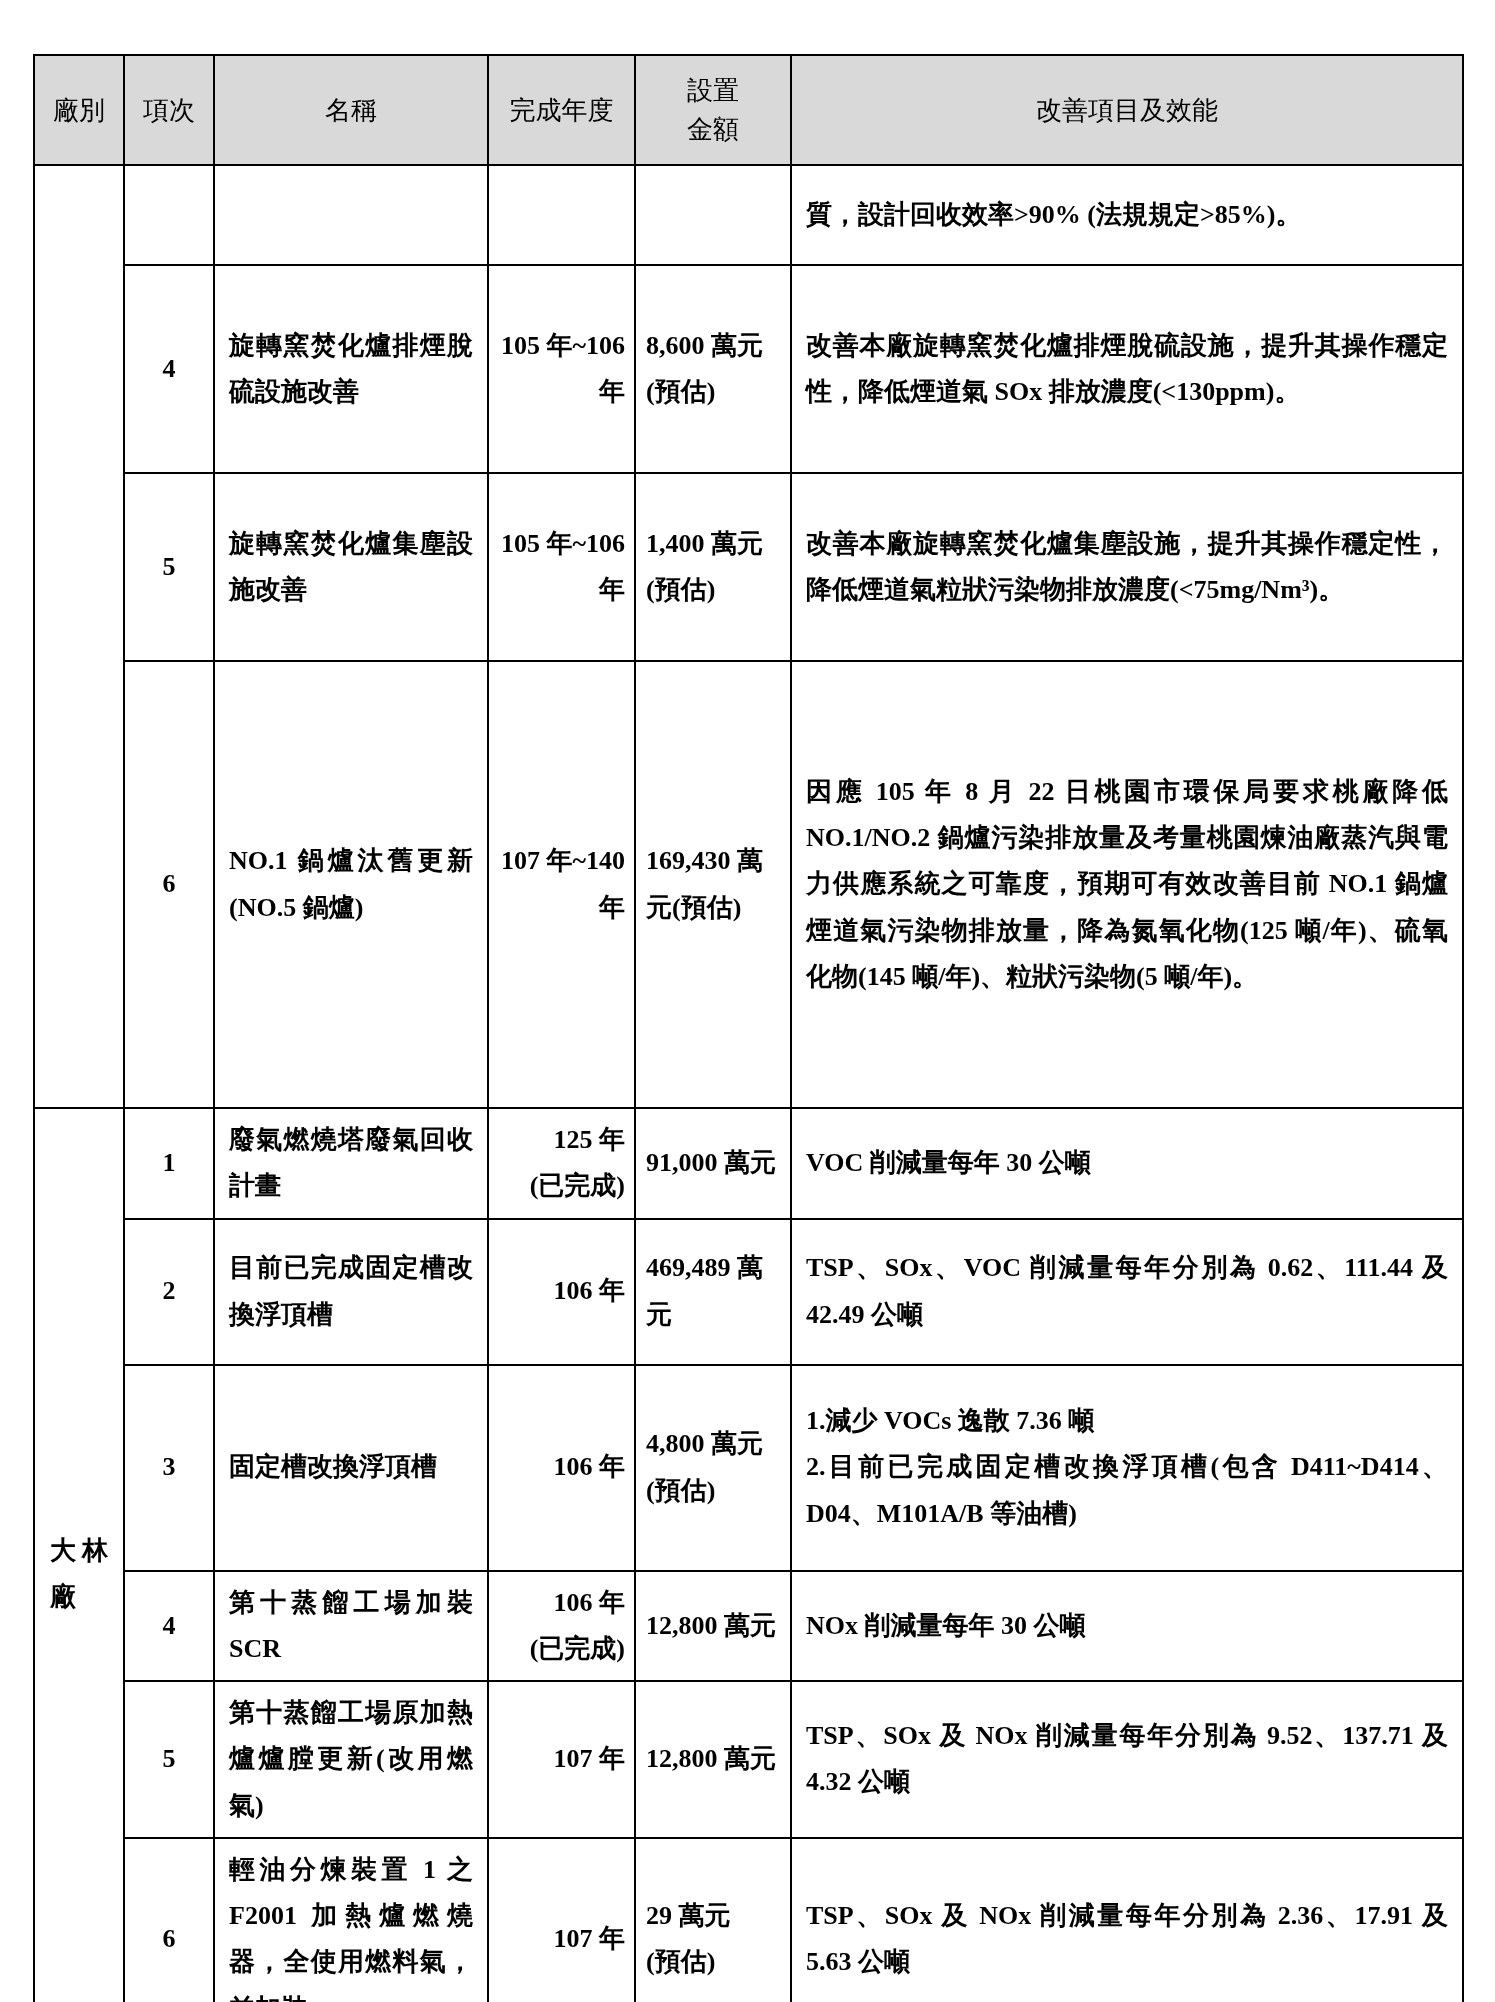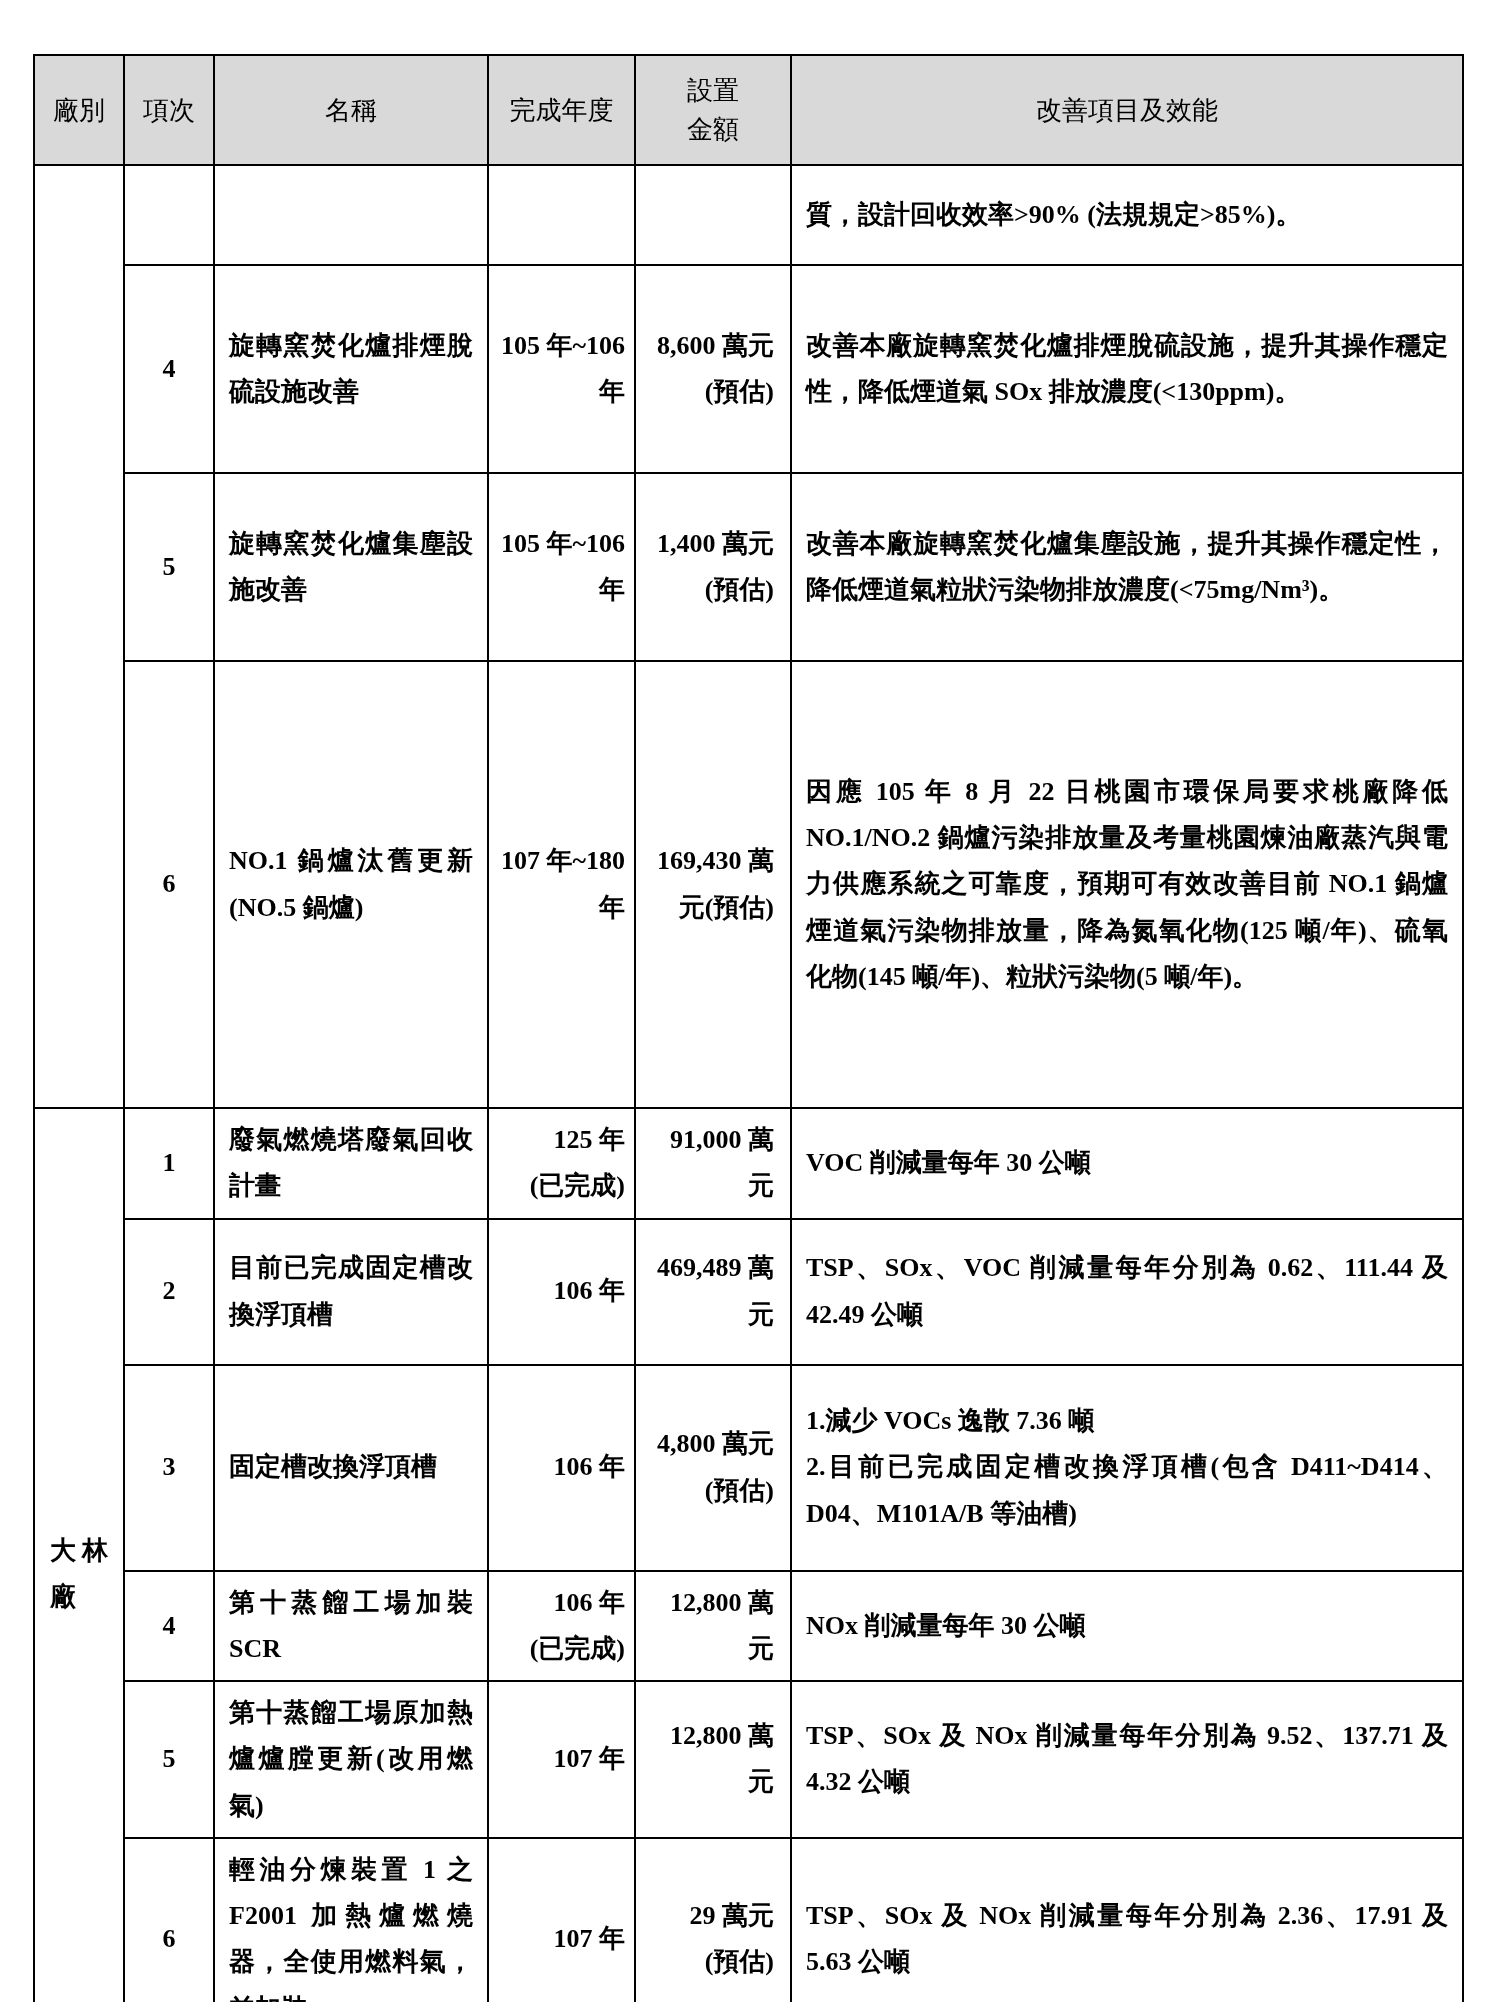--- a/index.html
+++ b/index.html
@@ -49,22 +49,22 @@
   }
   td.name {
     text-align: justify;
     padding: 8px 14px;
   }
   td.year {
     text-align: right;
     padding: 8px 9px;
   }
   td.amount {
-    text-align: right;
-    padding: 8px 16px;
+    text-align: left;
+    padding: 8px 10px;
   }
   td.effect {
     text-align: justify;
     padding: 8px 14px;
   }
 </style>
 </head>
 <body>
 
 <div class="page">
@@ -112,21 +112,21 @@
         <td class="name">旋轉窯焚化爐集塵設施改善</td>
         <td class="year">105 年~106
 年</td>
         <td class="amount">1,400 萬元
 (預估)</td>
         <td class="effect">改善本廠旋轉窯焚化爐集塵設施，提升其操作穩定性，降低煙道氣粒狀污染物排放濃度(&lt;75mg/Nm³)。</td>
       </tr>
       <tr style="height:447px">
         <td class="item">6</td>
         <td class="name">NO.1 鍋爐汰舊更新(NO.5 鍋爐)</td>
-        <td class="year">107 年~180
+        <td class="year">107 年~140
 年</td>
         <td class="amount">169,430 萬
 元(預估)</td>
         <td class="effect">因應 105 年 8 月 22 日桃園市環保局要求桃廠降低 NO.1/NO.2 鍋爐污染排放量及考量桃園煉油廠蒸汽與電力供應系統之可靠度，預期可有效改善目前 NO.1 鍋爐煙道氣污染物排放量，降為氮氧化物(125 噸/年)、硫氧化物(145 噸/年)、粒狀污染物(5 噸/年)。</td>
       </tr>
 
       <tr style="height:110px">
         <td class="plant" rowspan="6">大林廠</td>
         <td class="item">1</td>
         <td class="name">廢氣燃燒塔廢氣回收計畫</td>

